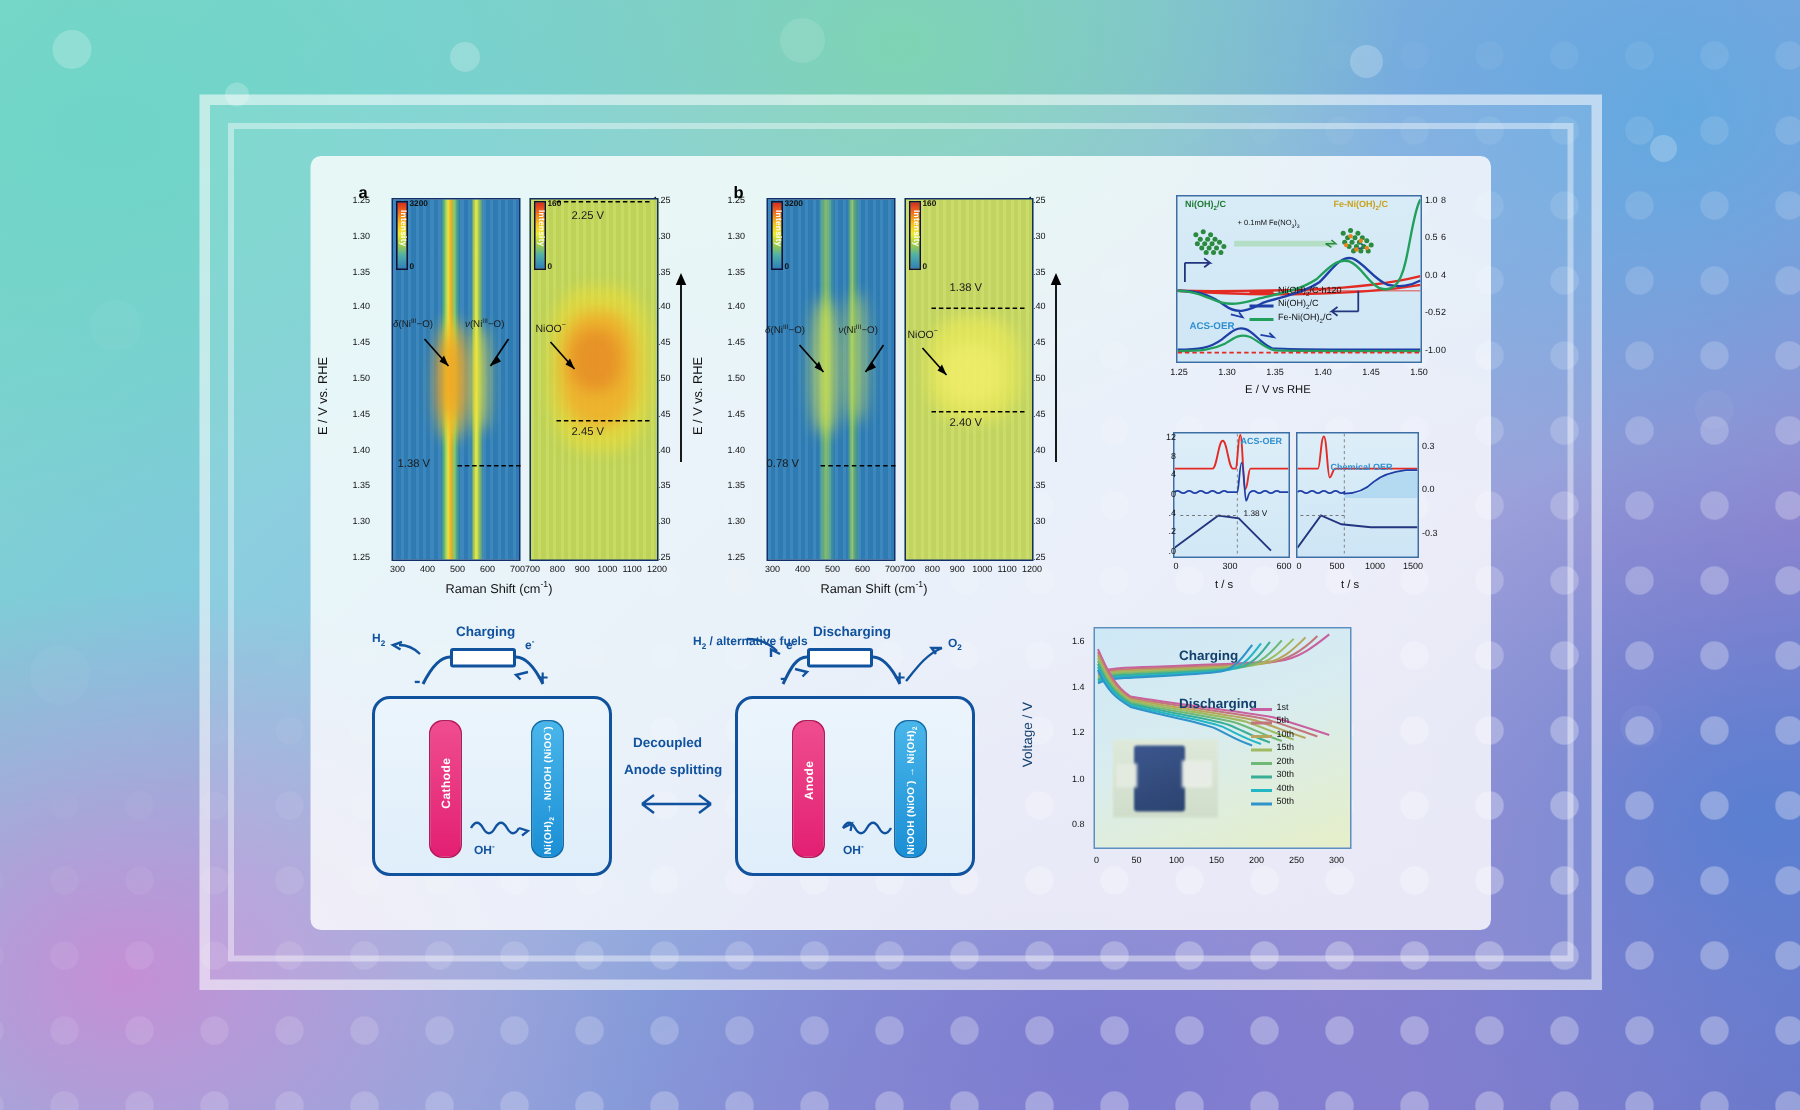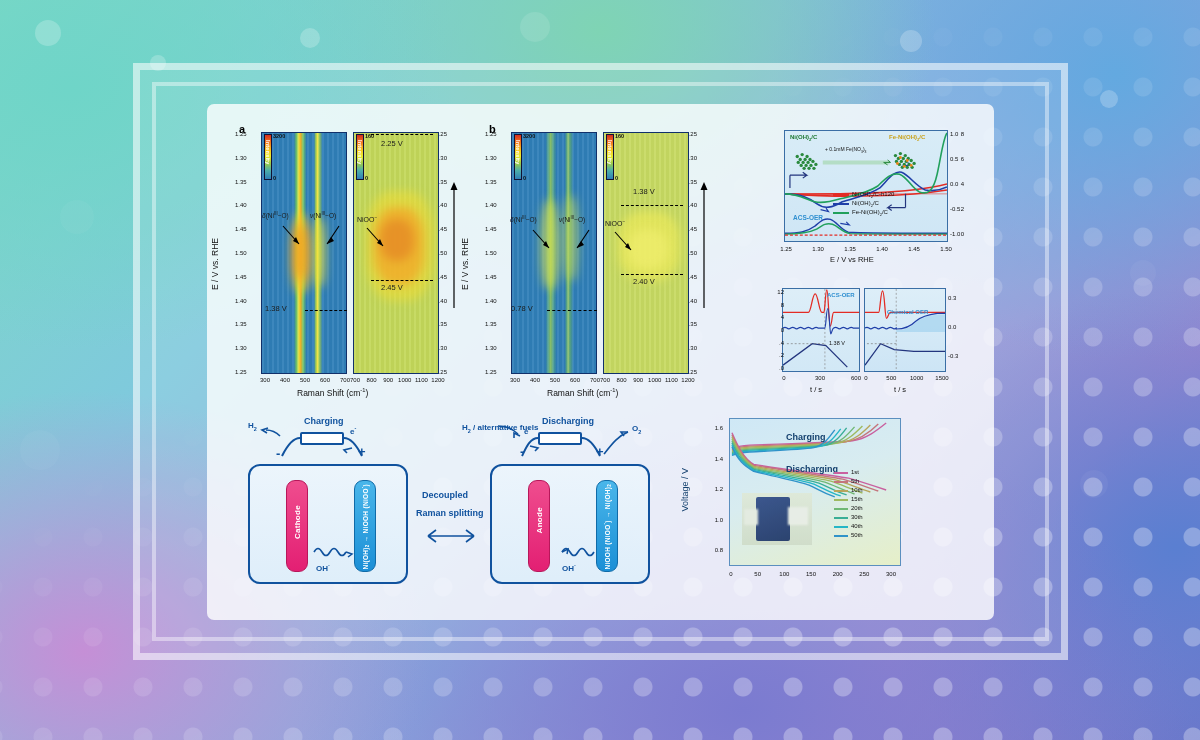--- a/index.html
+++ b/index.html
@@ -577,21 +577,21 @@
           <svg style="position:absolute; left:62px; top:78px; width:44px; height:22px;">
             <path d="M2,8 q4,-7 8,0 q4,7 8,0 q4,-7 8,0 q4,7 8,0" stroke="#10529e" stroke-width="1.6" fill="none"></path>
             <path d="M34,8 l6,2 -4,3" stroke="#10529e" stroke-width="1.5" fill="none"></path>
           </svg>
           <div class="sch-txt" style="left:66px; top:96px; font-size:8px;">OH<span class="sup">-</span></div>
         </div>
       </div>
 
       <div>
         <div class="sch-txt" style="left:190px; top:78px; font-size:9px;">Decoupled</div>
-        <div class="sch-txt" style="left:184px; top:96px; font-size:9px;">Raman splitting</div>
+        <div class="sch-txt" style="left:184px; top:96px; font-size:9px;">Anode splitting</div>
         <svg style="position:absolute; left:186px; top:114px; width:66px; height:20px;">
           <path d="M10,10 L56,10 M10,10 L18,4 M10,10 L18,16 M56,10 L48,4 M56,10 L48,16" stroke="#10529e" stroke-width="1.6" fill="none"></path>
         </svg>
       </div>
 
       <div>
         <div class="sch-txt" style="left:310px; top:4px; font-size:9px;">Discharging</div>
         <div class="resistor" style="left:306px; top:20px; width:44px; height:13px;"></div>
 
         <svg style="position:absolute; left:252px; top:14px; width:180px; height:46px; overflow:visible;">

